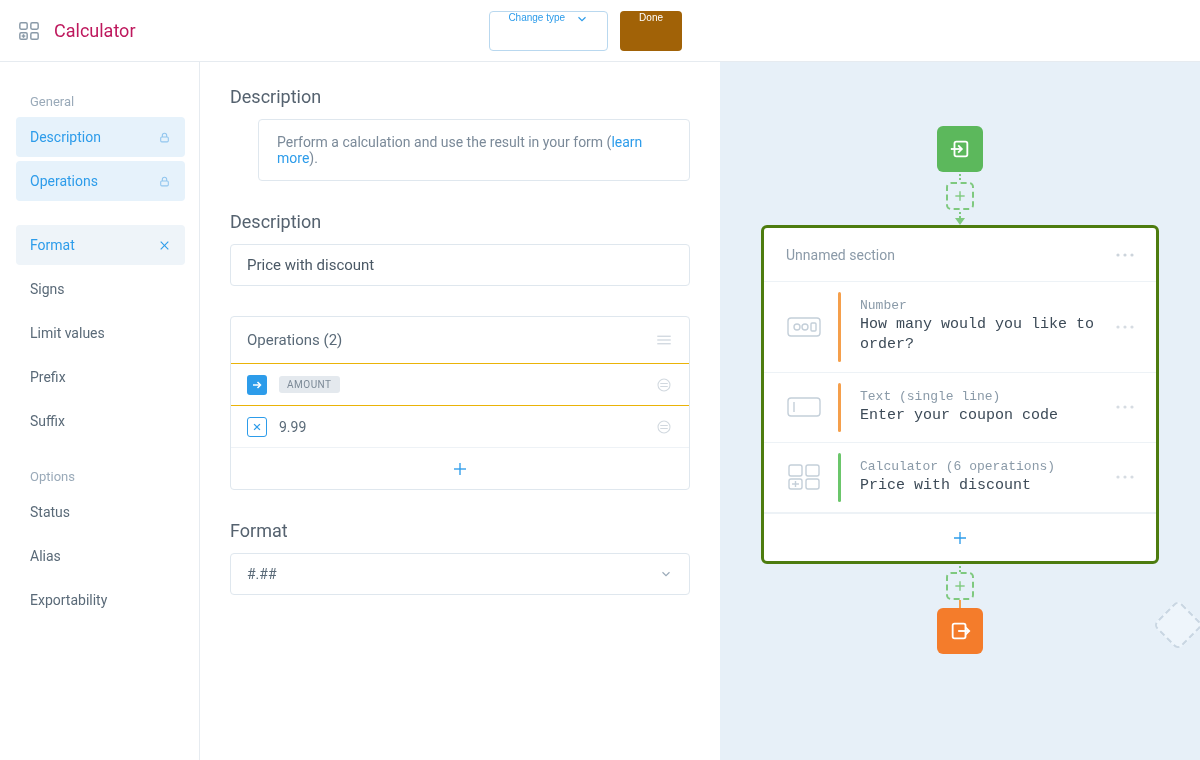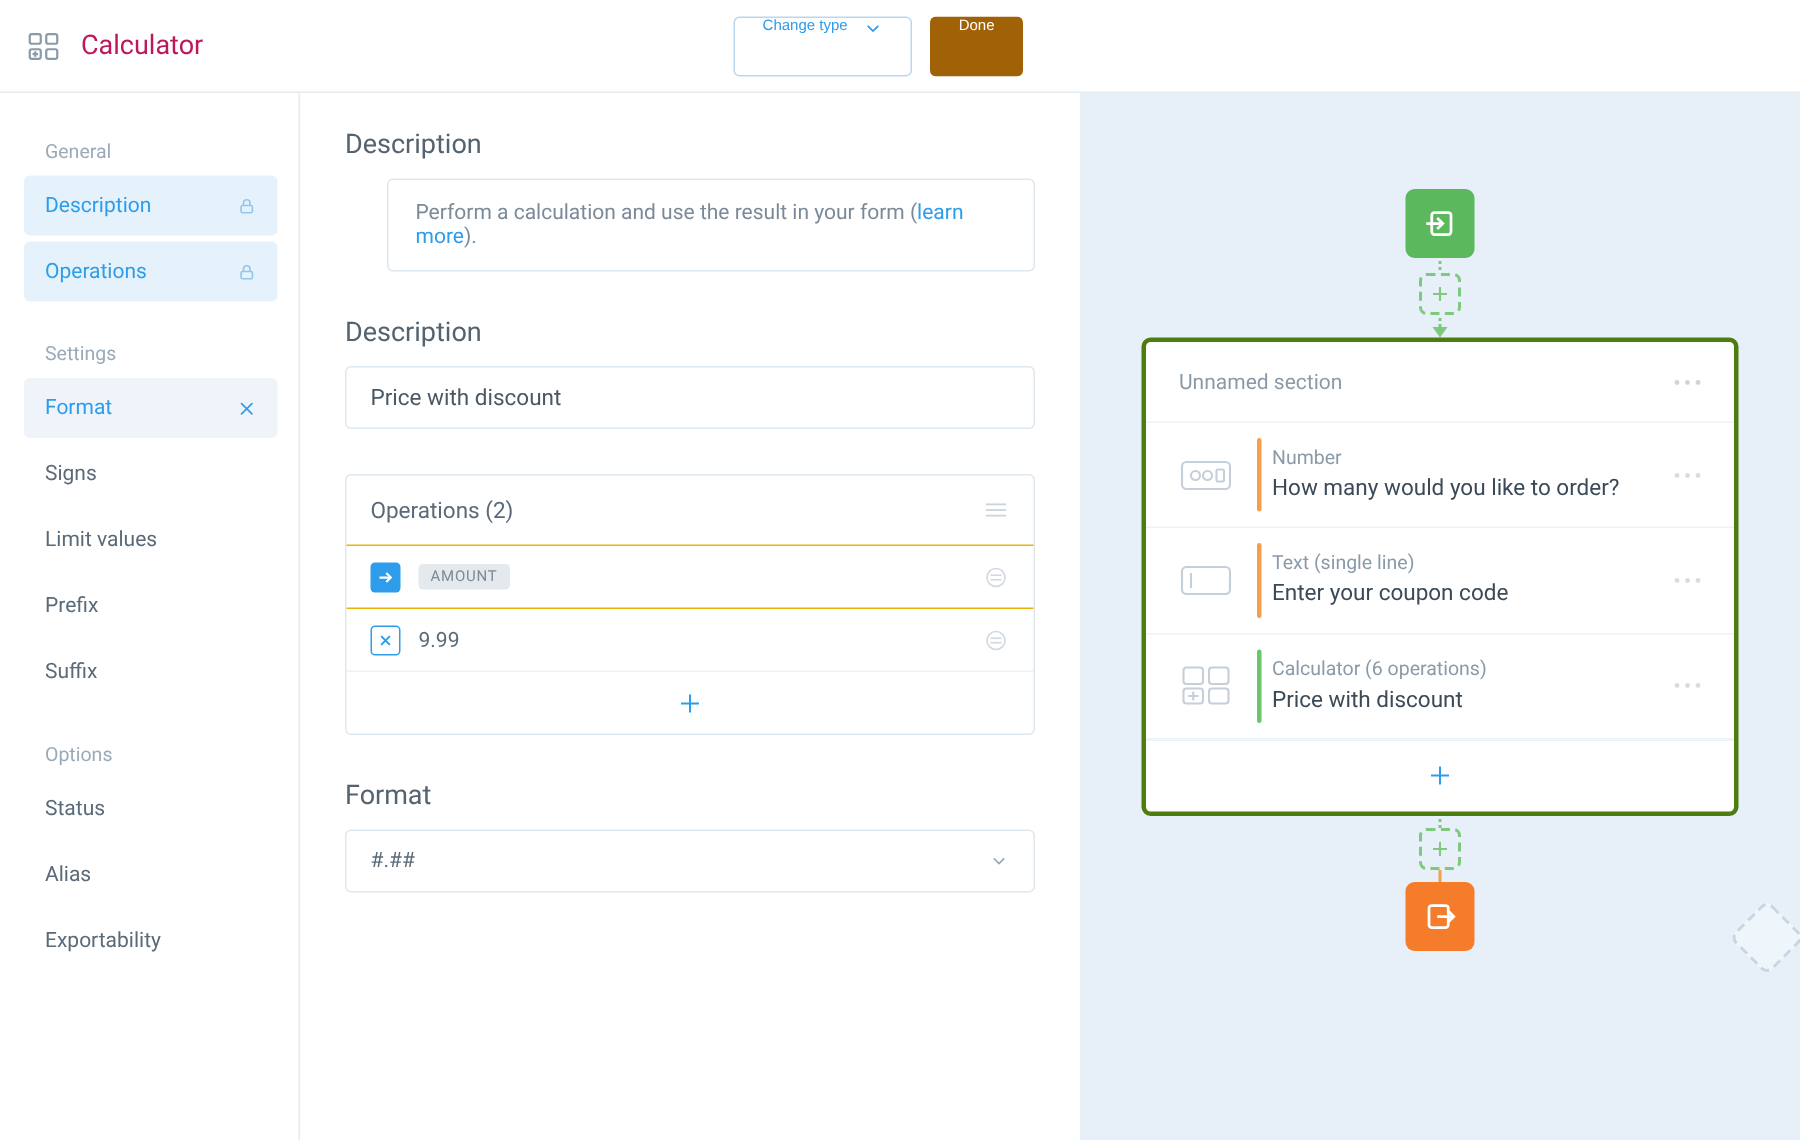--- a/index.html
+++ b/index.html
@@ -264,21 +264,21 @@
     border-radius: 2px;
   }
   .field-row.green::before { background: #6bc66b; }
   .field-icon {
     width: 36px;
     display: flex;
     justify-content: center;
     color: #b8c4cf;
     flex-shrink: 0;
   }
-  .field-body { margin-left: 8px; flex: 1; }
+  .field-body { margin-left: 20px; flex: 1; font-family: Liberation Mono, monospace; }
   .field-type { font-size: 13px; color: #8a9aa8; margin-bottom: 2px; }
   .field-label { font-size: 15px; color: #3c4a57; line-height: 1.35; }
   .field-row .dots { opacity: .4; margin-left: auto; }
   .card-add {
     height: 48px;
     display: flex; align-items: center; justify-content: center;
     color: #2d9cea;
     cursor: pointer;
     border-top: 1px solid #edf2f6;
   }
@@ -346,21 +346,20 @@
         <span>Operations</span>
         <span class="lock">
           <svg width="13" height="13" viewBox="0 0 24 24" fill="none" stroke="#5ba9e6" stroke-width="2">
               <rect x="5" y="11" width="14" height="9" rx="2"></rect>
               <path d="M8 11V8a4 4 0 0 1 8 0v3"></path>
             </svg>
         </span>
       </div>
 
       <div class="side-spacer"></div>
-      <div class="side-group-label">Settings</div>
       <div class="side-item active">
         <span>Format</span>
         <span class="close">
           <svg width="13" height="13" viewBox="0 0 24 24" fill="none" stroke="#2d9cea" stroke-width="2">
               <line x1="5" y1="5" x2="19" y2="19"></line>
               <line x1="19" y1="5" x2="5" y2="19"></line>
             </svg>
         </span>
       </div>
       <div class="side-item">

